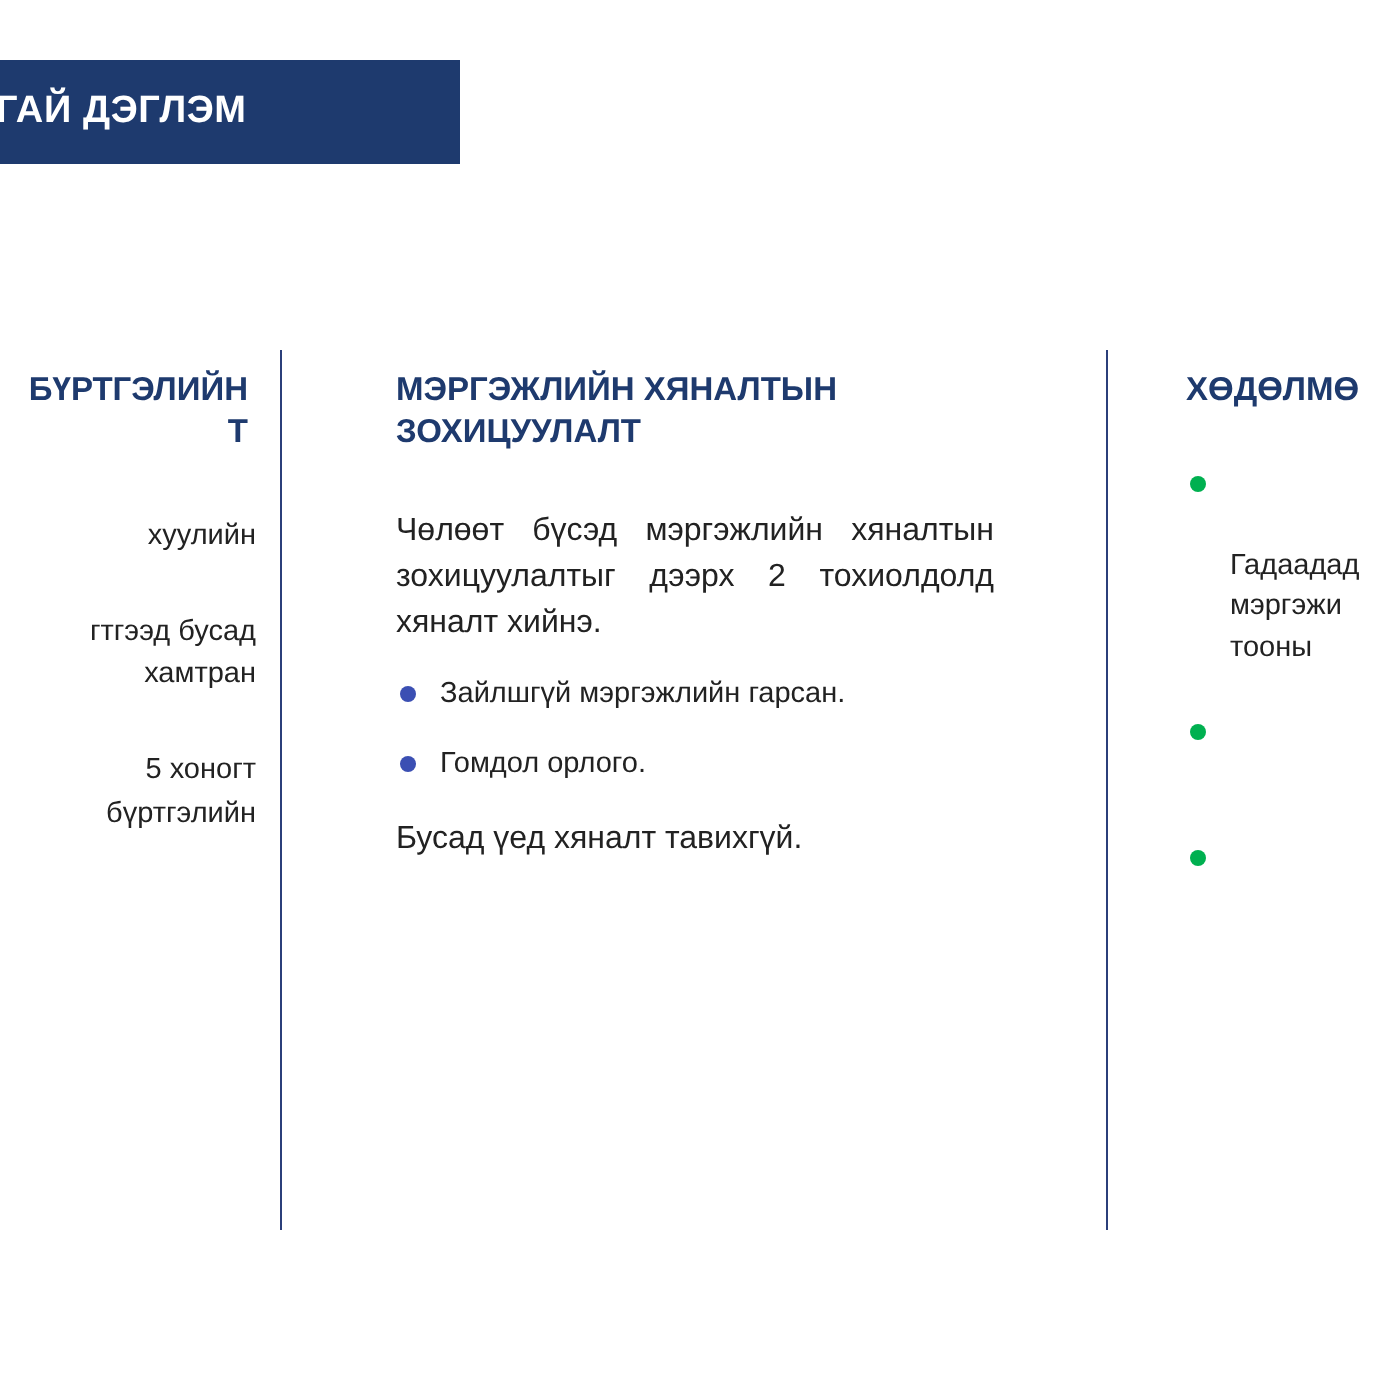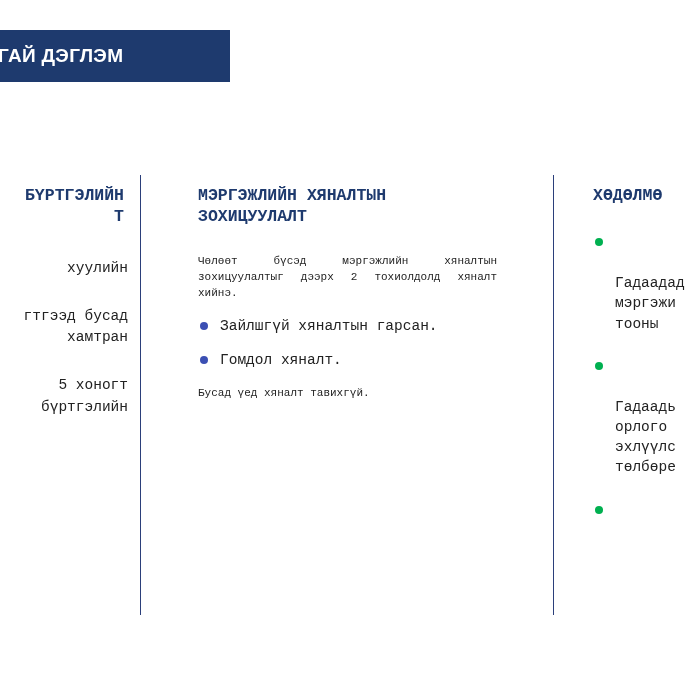--- a/index.html
+++ b/index.html
@@ -36,21 +36,20 @@
     white-space: nowrap;
   }
 
   
   .columns {
     position: absolute;
     left: 0;
     top: 175px;
     width: 700px;
     height: 440px;
-    font-family: Liberation Mono, monospace;
   }
 
   .col {
     position: absolute;
     top: 0;
     height: 440px;
     box-sizing: border-box;
   }
 
   
@@ -85,21 +84,21 @@
     font-size: 16.5px;
     font-weight: bold;
     text-align: left;
     line-height: 1.3;
     margin: 10px 0 0 0;
     white-space: pre-line;
   }
 
   .para {
     color: #222222;
-    font-size: 11px;
+    font-size: 16px;
     line-height: 1.45;
     text-align: justify;
     margin: 26px 0 0 0;
   }
   .para.tight { margin-top: 16px; }
 
   .bullet-list {
     list-style: none;
     margin: 14px 0 0 0;
     padding: 0;
@@ -168,45 +167,41 @@
     </div>
   </div>
 
   <div class="col col-2">
     <div class="col-head">МЭРГЭЖЛИЙН ХЯНАЛТЫН
 ЗОХИЦУУЛАЛТ</div>
     <p class="para">Чөлөөт бүсэд мэргэжлийн хяналтын зохицуулалтыг дээрх 2 тохиолдолд хяналт хийнэ.</p>
     <ul class="bullet-list">
       <li>
         <span class="dot dot-blue"></span>
-        <span>Зайлшгүй хяналтын гарсан.</span>
+        <span>Зайлшгүй мэргэжлийн гарсан.</span>
       </li>
       <li>
         <span class="dot dot-blue"></span>
-        <span>Гомдол хяналт.</span>
+        <span>Гомдол орлого.</span>
       </li>
     </ul>
     <p class="para tight">Бусад үед хяналт тавихгүй.</p>
   </div>
 
   <div class="col col-3">
     <div class="col-head" style="text-align:left;">ХӨДӨЛМӨ</div>
     <ul class="bullet-list" style="margin-top:26px;">
       <li style="white-space: pre-line; margin-bottom: 22px;">
         <span class="dot dot-green"></span>
         <span>Гадаадад
 мэргэжи
 тооны</span>
       </li>
       <li style="white-space: pre-line; margin-bottom: 22px;">
         <span class="dot dot-green"></span>
-        <span>Гадаадь
-орлого
-эхлүүлс
-төлбөре</span>
       </li>
       <li style="white-space: pre-line;">
         <span class="dot dot-green"></span>
       </li>
     </ul>
   </div>
 
 </div>
 
 </body></html>

